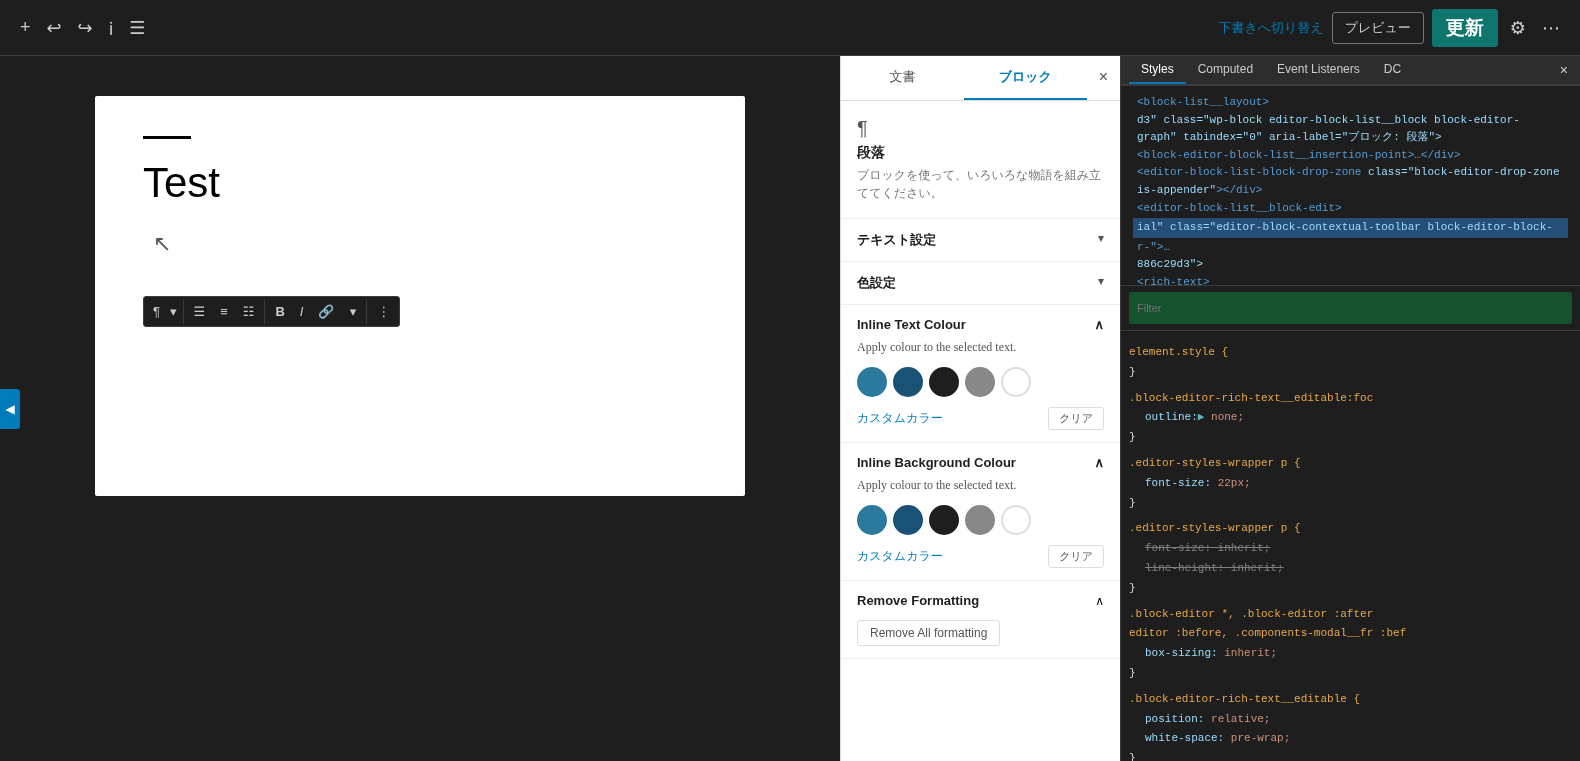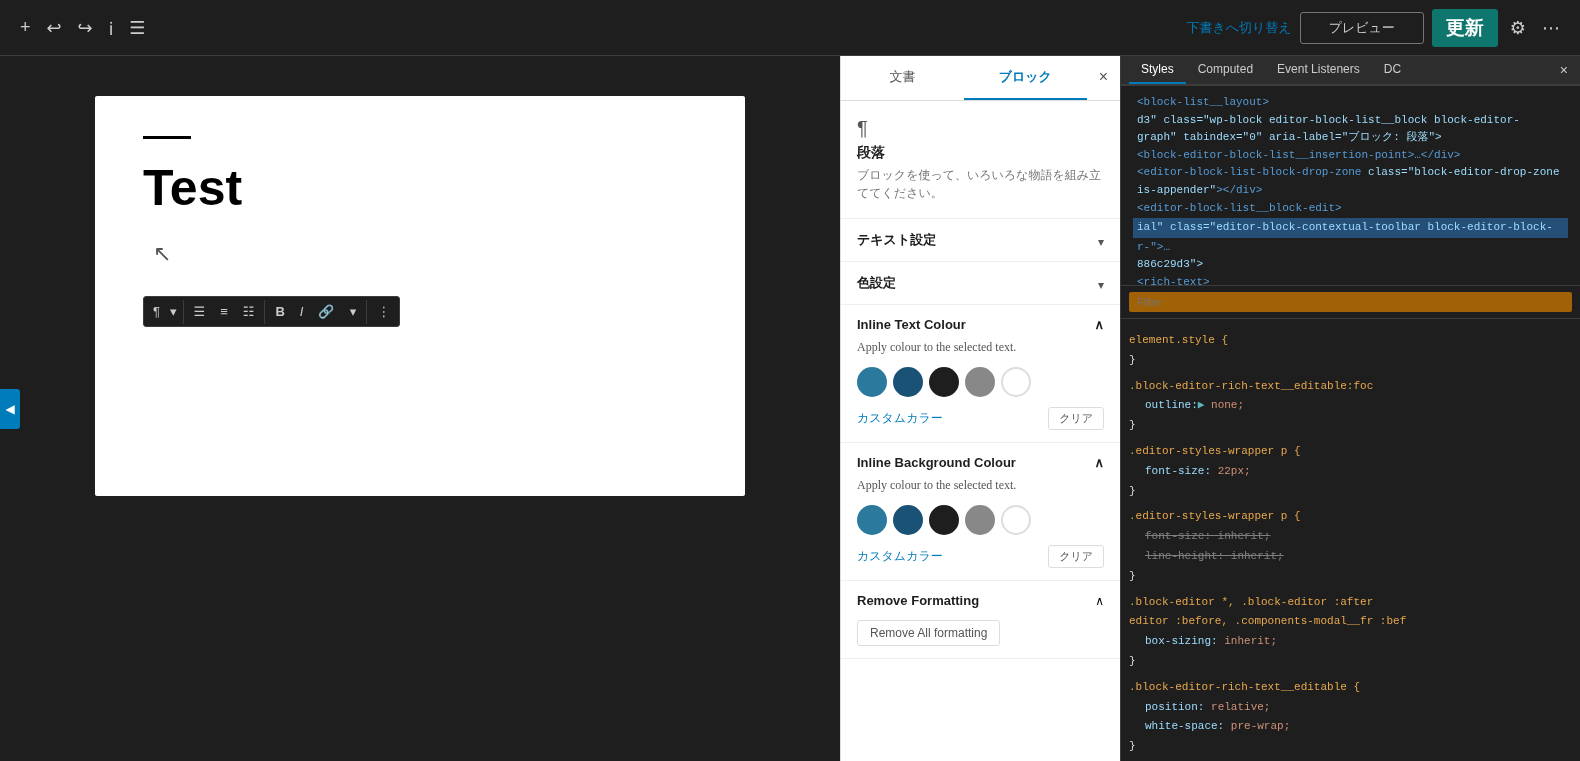--- a/index.html
+++ b/index.html
@@ -18,21 +18,21 @@
     }
     .top-bar-left { display: flex; align-items: center; gap: 8px; }
     .top-bar-icon { color: #ccc; cursor: pointer; font-size: 18px; padding: 4px; border-radius: 4px; }
     .top-bar-spacer { flex: 1; }
     .top-bar-center { display: flex; align-items: center; gap: 8px; }
     .draft-link { color: #007cba; font-size: 13px; cursor: pointer; text-decoration: none; }
     .preview-btn {
       background: transparent;
       border: 1px solid #757575;
       color: #ccc;
-      padding: 6px 28px;
+      padding: 6px 12px;
       border-radius: 3px;
       cursor: pointer;
       font-size: 13px;
     }
     .update-btn {
       background: #0f766e;
       border: none;
       color: #fff;
       padding: 6px 14px;
       border-radius: 3px;
@@ -68,22 +68,22 @@
       border-radius: 2px;
       position: relative;
     }
     .editor-divider {
       width: 48px;
       height: 3px;
       background: #000;
       margin-bottom: 20px;
     }
     .editor-title {
-      font-size: 50px;
-      font-weight: 700;
+      font-size: 42px;
+      font-weight: 400;
       color: #000;
       margin-bottom: 24px;
     }
 
     
     .inline-toolbar {
       position: absolute;
       top: 200px;
       left: 48px;
       display: flex;
@@ -167,21 +167,21 @@
       padding: 16px;
       border-bottom: 1px solid #eee;
     }
     .block-icon { font-size: 20px; color: #555; margin-bottom: 4px; }
     .block-name { font-size: 14px; font-weight: 600; color: #1e1e1e; }
     .block-desc { font-size: 12px; color: #757575; margin-top: 4px; line-height: 1.5; }
 
     
     .section-header {
       display: flex;
-      align-items: flex-end;
+      align-items: flex-start;
       justify-content: space-between;
       padding: 12px 16px;
       border-bottom: 1px solid #eee;
       cursor: pointer;
     }
     .section-header-text { font-size: 13px; font-weight: 600; color: #1e1e1e; }
     .section-chevron { color: #555; font-size: 12px; }
 
     
     .color-section {
@@ -252,24 +252,24 @@
       cursor: pointer;
       border-bottom: 2px solid transparent;
     }
     .devtools-tab.active { color: #fff; border-bottom: 2px solid #007cba; }
 
     .devtools-filter {
       padding: 6px 8px;
       border-bottom: 1px solid #3c3c3c;
     }
     .devtools-filter-input {
-      background: #a16207;
+      background: #14532d;
       border: none;
       color: #ccc;
-      padding: 4px 8px;
+      padding: 10px 8px;
       border-radius: 2px;
       font-size: 11px;
       width: 100%;
     }
 
     .devtools-content {
       flex: 1;
       overflow-y: auto;
       padding: 8px;
       font-family: 'Consolas', 'Courier New', monospace;

